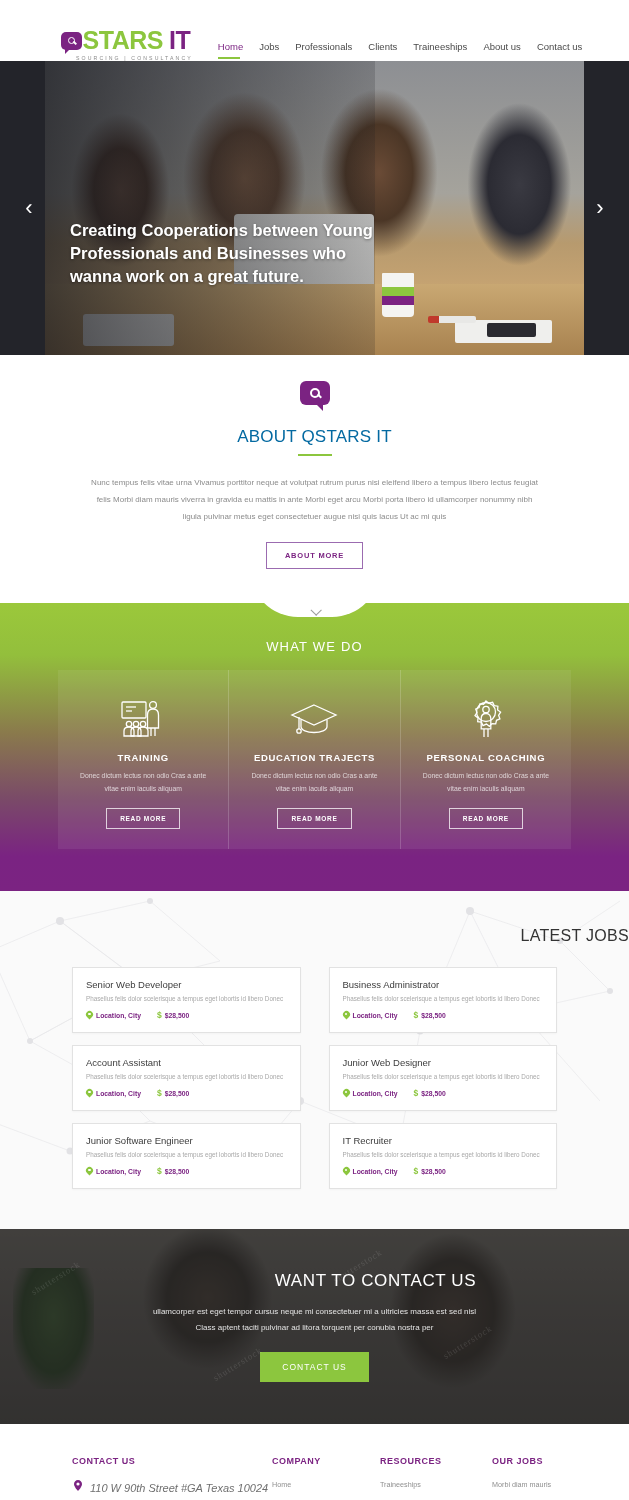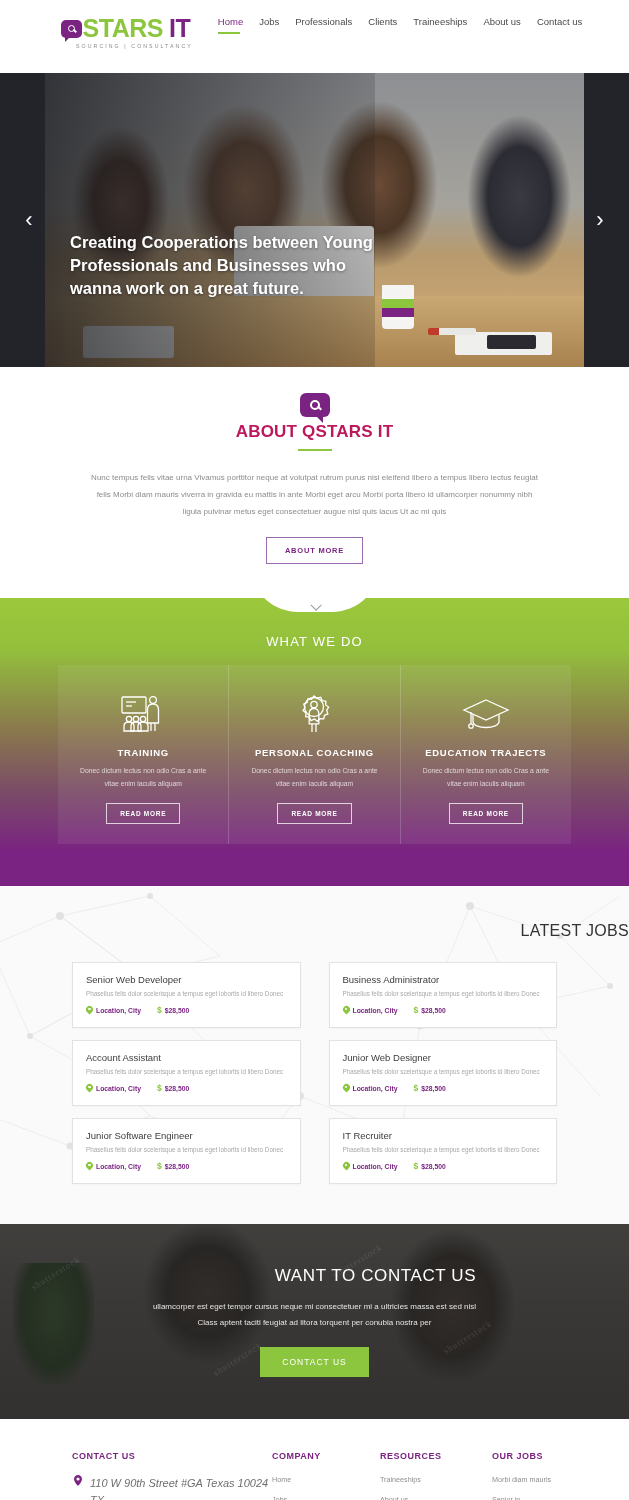--- a/index.html
+++ b/index.html
@@ -8,22 +8,22 @@
     font-family:"Liberation Sans", sans-serif;
     background:#ffffff;
     color:#3f3f3f;
     width:629px;
     overflow-x:hidden;
   }
   .page { width:629px; position:relative; }
 
   
   .header {
-    height:73px; background:#ffffff; display:flex; align-items:flex-start;
-    padding:16px 0 0 58px; position:relative; z-index:5;
+    height:61px; background:#ffffff; display:flex; align-items:flex-end;
+    padding:8px 0 0 58px; position:relative; z-index:5;
   }
   .logo-wrap { display:flex; flex-direction:column; align-items:center; }
   .logo-main { display:flex; align-items:center; line-height:1; }
   .logo-q {
     width:21px; height:18px; background:#7b2382; border-radius:5px;
     position:relative; display:inline-flex; align-items:center; justify-content:center;
     margin-right:1px;
   }
   .logo-q:after {
     content:""; position:absolute; bottom:-4px; left:4px;
@@ -141,21 +141,21 @@
   }
   .about-icon i {
     width:10px; height:10px; border:2px solid #fff; border-radius:50%;
     display:block; position:relative;
   }
   .about-icon i:after {
     content:""; position:absolute; width:5px; height:2px; background:#fff;
     transform:rotate(45deg); right:-4px; bottom:-1px;
   }
   .about-title {
-    font-size:17px; color:#be185d; margin-top:5px; letter-spacing:.2px; font-weight:bold;
+    font-size:17px; color:#0369a1; margin-top:22px; letter-spacing:.2px; font-weight:normal;
   }
   .about-rule { width:34px; height:2px; background:#8cc63e; margin:7px auto 0; }
   .about-text {
     font-size:8px; color:#8c8c8c; line-height:2.1; max-width:470px;
     margin:19px auto 0; padding:0 10px;
   }
   .btn-outline-purple {
     display:inline-block; margin-top:17px; border:1px solid #9b6bb0; color:#7b2382;
     font-size:7.5px; font-weight:bold; letter-spacing:.8px; padding:8px 18px;
     background:#fff; cursor:pointer; font-family:"Liberation Sans", sans-serif;
@@ -369,44 +369,44 @@
             <path d="M18 37 v-5 c0 -2.5 2 -4 5 -4 s5 1.5 5 4 v5z"></path>
           </svg>
         </div>
         <div class="wwd-h">TRAINING</div>
         <div class="wwd-p">Donec dictum lectus non odio Cras a ante vitae enim iaculis aliquam</div>
         <button class="btn-outline-white">READ MORE</button>
       </div>
 
       <div class="wwd-card">
         <div class="wwd-ico">
+          <svg width="50" height="36" viewBox="0 0 50 36" fill="none" stroke="#ffffff" stroke-width="1.3">
+            <path d="M25 4 L47 14 L25 24 L3 14 Z"></path>
+            <path d="M12 18.5 v7 c0 3.5 6 6 13 6 s13 -2.5 13 -6 v-7"></path>
+            <line x1="10" y1="16" x2="10" y2="28"></line>
+            <circle cx="10" cy="30" r="2.2"></circle>
+          </svg>
+        </div>
+        <div class="wwd-h">EDUCATION TRAJECTS</div>
+        <div class="wwd-p">Donec dictum lectus non odio Cras a ante vitae enim iaculis aliquam</div>
+        <button class="btn-outline-white">READ MORE</button>
+      </div>
+
+      <div class="wwd-card">
+        <div class="wwd-ico">
           <svg width="44" height="42" viewBox="0 0 44 42" fill="none" stroke="#ffffff" stroke-width="1.3">
             <path d="M22 3 l3 2.2 3.6 -1 1.6 3.4 3.7 .6 -.3 3.7 3 2.2 -2 3.2 1.3 3.5 -3.4 1.5 -.8 3.6 -3.7 -.3 -2.6 2.7 -3 -2.2 -3.4 1.5 -1.6 -3.4 -3.7 -.6 .3 -3.7 -3 -2.2 2 -3.2 -1.3 -3.5 3.4 -1.5 .8 -3.6 3.7 .3z"></path>
             <circle cx="22" cy="14" r="9.5"></circle>
             <circle cx="22" cy="11.5" r="3.2"></circle>
             <path d="M22 15.5 c-3.4 0 -4.8 2.6 -4.8 5.3 v10 h9.6 v-10 c0 -2.7 -1.4 -5.3 -4.8 -5.3z"></path>
             <line x1="20" y1="31" x2="20" y2="39"></line>
               <line x1="24" y1="31" x2="24" y2="39"></line>
           </svg>
         </div>
         <div class="wwd-h">PERSONAL COACHING</div>
-        <div class="wwd-p">Donec dictum lectus non odio Cras a ante vitae enim iaculis aliquam</div>
-        <button class="btn-outline-white">READ MORE</button>
-      </div>
-
-      <div class="wwd-card">
-        <div class="wwd-ico">
-          <svg width="50" height="36" viewBox="0 0 50 36" fill="none" stroke="#ffffff" stroke-width="1.3">
-            <path d="M25 4 L47 14 L25 24 L3 14 Z"></path>
-            <path d="M12 18.5 v7 c0 3.5 6 6 13 6 s13 -2.5 13 -6 v-7"></path>
-            <line x1="10" y1="16" x2="10" y2="28"></line>
-            <circle cx="10" cy="30" r="2.2"></circle>
-          </svg>
-        </div>
-        <div class="wwd-h">EDUCATION TRAJECTS</div>
         <div class="wwd-p">Donec dictum lectus non odio Cras a ante vitae enim iaculis aliquam</div>
         <button class="btn-outline-white">READ MORE</button>
       </div>
 
     </div>
   </div>
 
   <div class="jobs">
     <svg class="jobs-net" viewBox="0 0 629 280" preserveAspectRatio="none">
       <g stroke="#d8d8dc" stroke-width="0.7" fill="none">
@@ -531,21 +531,21 @@
     <div class="cta-photo"></div>
     <div class="cta-plant"></div>
     <div class="cta-overlay"></div>
     <div class="wm" style="left:28px;top:44px;transform:rotate(-32deg);">shutterstock</div>
     <div class="wm" style="left:330px;top:32px;transform:rotate(-32deg);">shutterstock</div>
     <div class="wm" style="left:210px;top:130px;transform:rotate(-32deg);">shutterstock</div>
     <div class="wm" style="left:440px;top:108px;transform:rotate(-32deg);">shutterstock</div>
     <div class="cta-inner">
       <h2 class="cta-title">WANT TO CONTACT US</h2>
       <div class="cta-text">ullamcorper est eget tempor cursus neque mi consectetuer mi a ultricies massa est sed nisl</div>
-      <div class="cta-text" style="margin-top:0">Class aptent taciti feugiat ad litora torquent per conubia nostra per</div>
+      <div class="cta-text" style="margin-top:0">Class aptent taciti pulvinar ad litora torquent per conubia nostra per</div>
       <button class="btn-cta">CONTACT US</button>
     </div>
   </div>
 
   <div class="footer">
     <div class="footer-cols">
 
       <div>
         <div class="f-h">CONTACT US</div>
         <div class="f-row">

